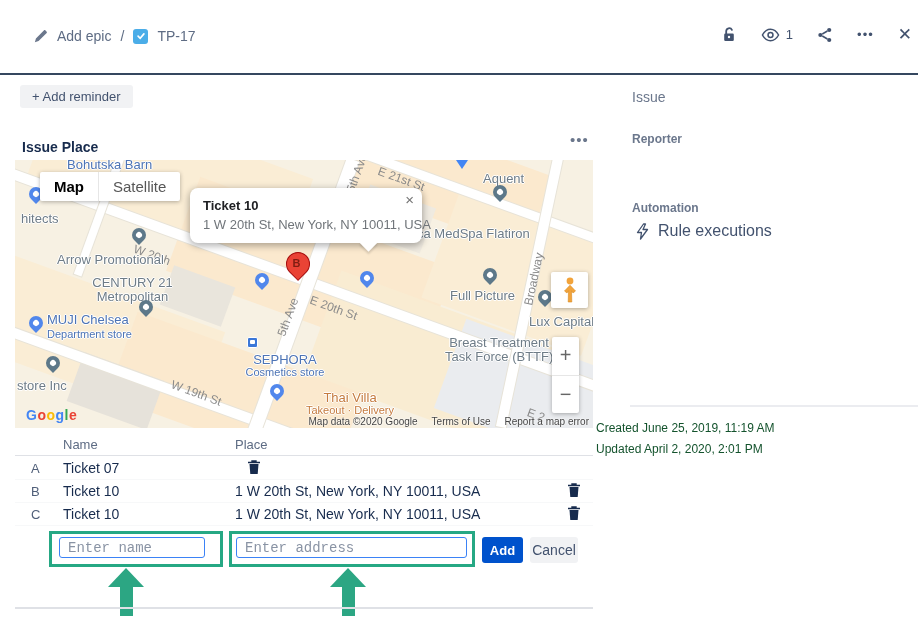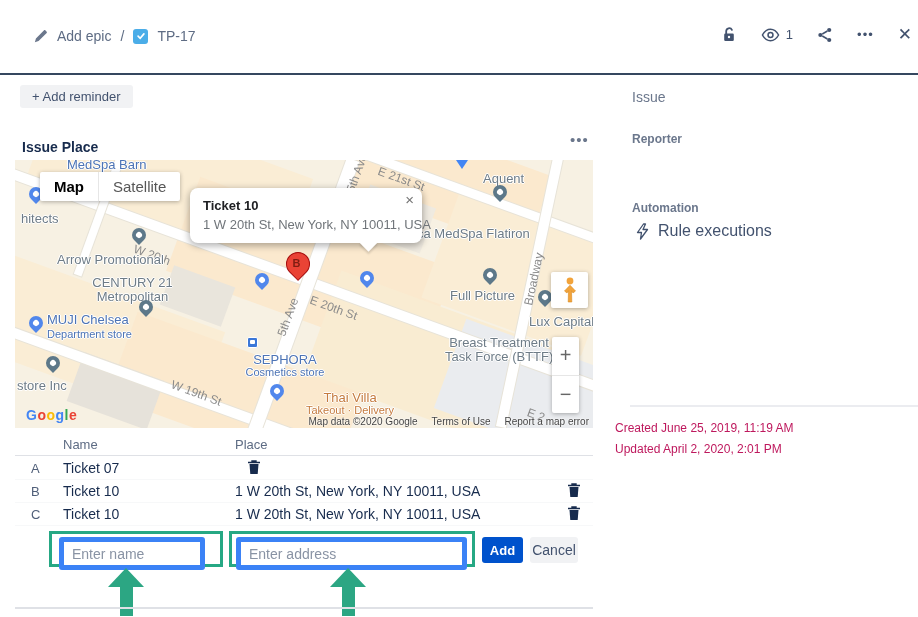--- a/index.html
+++ b/index.html
@@ -65,41 +65,41 @@
   
   .pt-head, .pt-row { position:absolute; left:15px; width:578px; display:flex; align-items:center; }
   .pt-head { top:434px; height:22px; border-bottom:1px solid #DFE1E6; font-size:13px; color:#5E6C84; }
   .pt-row { height:23px; font-size:14px; color:#172B4D; border-bottom:1px solid #F7F8F9; }
   .col-letter { width:48px; padding-left:16px; font-size:13px; color:#505F79; }
   .col-name { width:172px; } .col-place { flex:1; } .col-del { width:38px; text-align:center; }
   .del-btn { background:none; border:none; cursor:pointer; padding:2px; }
 
   
   .hl-box { position:absolute; border:3px solid #26A884; }
-  .form-input { position:absolute; height:33px; border:5px solid #3b82f6; border-radius:3px; padding:0 8px; font-size:14px; color:#172B4D; font-family:Liberation Sans, sans-serif; }
+  .form-input { position:absolute; height:21px; border:1px solid #3b82f6; border-radius:3px; padding:0 8px; font-size:14px; color:#172B4D; font-family:Liberation Mono, monospace; }
   .form-input::placeholder { color:#8993A4; }
   .btn { position:absolute; height:26px; border:none; border-radius:3px; font-size:13px; font-family:inherit; cursor:pointer; }
   .btn-add { left:482px; top:537px; width:41px; background:#0052CC; color:#fff; font-weight:700; }
   .btn-cancel { left:530px; top:537px; width:48px; background:#F1F2F4; color:#42526E; font-size:14px; }
 
   .up-arrow { position:absolute; width:36px; }
   .up-arrow .head { width:0; height:0; border-left:18px solid transparent; border-right:18px solid transparent; border-bottom:19px solid #2CA683; }
   .up-arrow .stem { width:13px; height:29px; background:#2CA683; margin:0 auto; }
   .bottom-rule { position:absolute; left:15px; top:607px; width:578px; height:2px; background:#DFE1E6; }
 
   
   .sb-none { position:absolute; left:632px; top:89px; font-size:14px; color:#6B778C; cursor:pointer; }
   .sb-label { position:absolute; font-size:12px; font-weight:600; color:#6B778C; }
   .sb-reporter-row { position:absolute; left:632px; top:150px; display:flex; align-items:center; gap:9px; cursor:pointer; }
   .avatar { width:24px; height:24px; border-radius:50%; background:radial-gradient(circle at 38% 32%, #9c7f68 0%, #6e5443 40%, #2e2620 100%); border:1px solid #D8DCE3; }
   .sb-name { font-size:14px; color:#42526E; }
   .sb-auto-row { position:absolute; left:636px; top:222px; display:flex; align-items:center; gap:9px; cursor:pointer; }
   .sb-auto-label { font-size:16px; color:#42526E; }
   .sb-divider { position:absolute; left:630px; top:405px; width:288px; height:2px; background:#EBECF0; }
-  .sb-dates { position:absolute; left:615px; top:418px; font-size:12px; color:#be185d; line-height:21px; }
+  .sb-dates { position:absolute; left:596px; top:418px; font-size:12px; color:#14532d; line-height:21px; }
 </style>
 </head>
 <body>
 
 <div class="page">
 
   <div class="topbar">
     <div class="breadcrumb">
       <svg width="14" height="14" viewBox="0 0 16 16">
           <path d="M1 15 l1.2-4.2 9.3-9.3 c.4-.4 1-.4 1.4 0 l1.6 1.6 c.4.4.4 1 0 1.4 l-9.3 9.3 Z" fill="#6B778C"></path>
@@ -168,21 +168,21 @@
 
     <span class="stlbl" style="left:118px;top:88px;transform:rotate(20deg)">W 20th</span>
     <span class="stlbl" style="left:294px;top:141px;transform:rotate(20deg)">E 20th St</span>
     <span class="stlbl" style="left:362px;top:12px;transform:rotate(20deg)">E 21st St</span>
     <span class="stlbl" style="left:155px;top:226px;transform:rotate(20deg)">W 19th St</span>
     <span class="stlbl" style="left:253px;top:150px;transform:rotate(-70deg)">5th Ave</span>
     <span class="stlbl" style="left:322px;top:6px;transform:rotate(-70deg)">5th Ave</span>
     <span class="stlbl" style="left:492px;top:112px;transform:rotate(-78deg)">Broadway</span>
     <span class="stlbl" style="left:512px;top:248px;transform:rotate(20deg)">E 2</span>
 
-    <span class="poi blue" style="left:52px;top:-3px">MedSpa Barn</span>
+    <span class="poi blue" style="left:52px;top:-3px">Bohutska Barn</span>
     <span class="poi" style="left:6px;top:51px">hitects</span>
     <span class="poi" style="left:42px;top:92px">Arrow Promotional</span>
     <div class="poi center" style="left:50px;top:116px;width:135px;line-height:14px">
       <span>CENTURY 21</span>
       <span class="sub" style="font-size:13px">Metropolitan</span>
     </div>
     <div class="poi blue" style="left:32px;top:153px;line-height:14px">
       <span>MUJI Chelsea</span>
       <span class="sub">Department store</span>
     </div>

